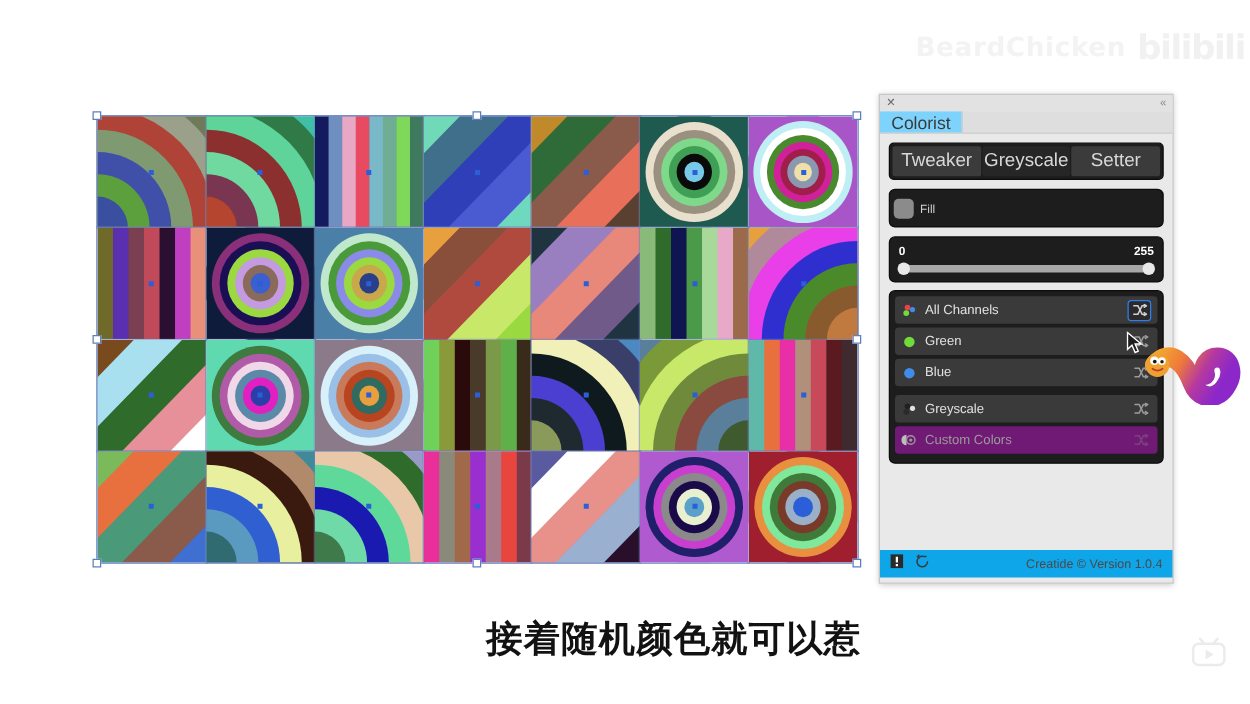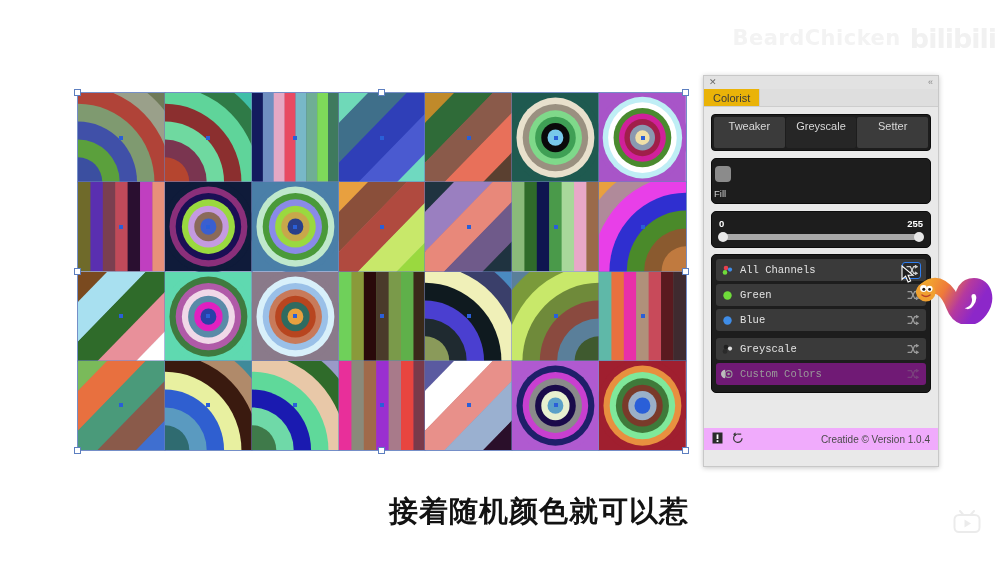--- a/index.html
+++ b/index.html
@@ -104,58 +104,58 @@
     position: absolute; right: 5px; top: 1px;
     font-size: 9px; color: #8a8a8a; line-height: 11px;
   }
   #tabbar {
     display: flex; height: 17px;
     background: #dedede;
     border-bottom: 1px solid #cdcdcd;
   }
   .panel-tab {
     padding: 1px 9px 0 9px;
-    font-size: 11px; color: #3a3a3a;
-    background: #eab308;
+    font-size: 14px; color: #3a3a3a;
+    background: #7dd3fc;
     border-right: 1px solid #cdcdcd;
     line-height: 16px;
   }
   #panel-body {
     padding: 7px 7px 0 7px;
   }
 
   .seg-group {
     display: flex;
     background: #1d1d1d;
     border-radius: 4px;
     padding: 2px;
     box-sizing: border-box;
     border: 1px solid #0c0c0c;
   }
   .seg-btn {
     flex: 1; text-align: center;
-    font-size: 11px; color: #d8d8d8;
-    padding: 3px 0 16px 0;
+    font-size: 15px; color: #d8d8d8;
+    padding: 3px 0 4px 0;
     border-radius: 2px;
     background: #3b3b3b;
   }
   .seg-btn.mid { background: #262626; margin: 0 1px; }
 
   .mode-group {
     display: flex;
     background: #1d1d1d;
     border-radius: 5px;
     margin-top: 7px;
     padding: 5px 2px 4px 2px;
     border: 1px solid #0c0c0c;
   }
   .mode-btn {
     flex: 1;
-    display: flex; flex-direction: column;
-    gap: 4px;
+    display: flex; flex-direction: row;
+    align-items: center; gap: 4px;
   }
   .mode-btn .glyph { height: 20px; display:flex; align-items:center; }
   .mode-btn .mlabel { font-size: 9.5px; color: #cfcfcf; }
 
   .slider-card {
     margin-top: 7px;
     background: #1d1d1d;
     border: 1px solid #0c0c0c;
     border-radius: 5px;
     padding: 6px 7px 7px 7px;
@@ -186,35 +186,35 @@
     height: 22px; margin-bottom: 3px;
     background: #3a3a3a;
     border-radius: 3px;
     padding: 0 5px;
   }
   .chan-row.gap-above { margin-top: 7px; }
   .chan-row.dim { background: #701a75; }
   .chan-row.dim .chan-label { color: #9a9a9a; }
   .chan-dot { width: 13px; height: 13px; margin-right: 6px; flex: none;
               display: flex; align-items: center; justify-content: center; }
-  .chan-label { flex: 1; font-size: 10.5px; color: #e2e2e2; font-family: Liberation Mono, monospace; }
+  .chan-label { flex: 1; font-size: 10.5px; color: #e2e2e2; }
   .shuffle-btn { width: 17px; height: 15px; display:flex;
                  align-items:center; justify-content:center; }
   .shuffle-btn.selected {
     border: 1.5px solid #2f7ef0; border-radius: 3px;
     background: #2a2a2a;
   }
   .shuffle-btn.disabled { opacity: 0.35; }
 
   #panel-footer {
-    position: absolute; left: 0; right: 0; bottom: 16px;
+    position: absolute; left: 0; right: 0; bottom: 4px;
     height: 22px;
     display: flex; align-items: center;
     padding: 0 8px;
-    background: #f0abfc;
+    background: #0ea5e9;
     justify-content: space-between;
   }
   #footer-icons { display: flex; align-items: center; gap: 9px; }
   #footer-version {
     margin-left: auto;
     font-size: 10px; color: #4a4a4a;
   }
 
   
   #cursor { position: absolute; left: 901px; top: 265px; pointer-events:none; }

